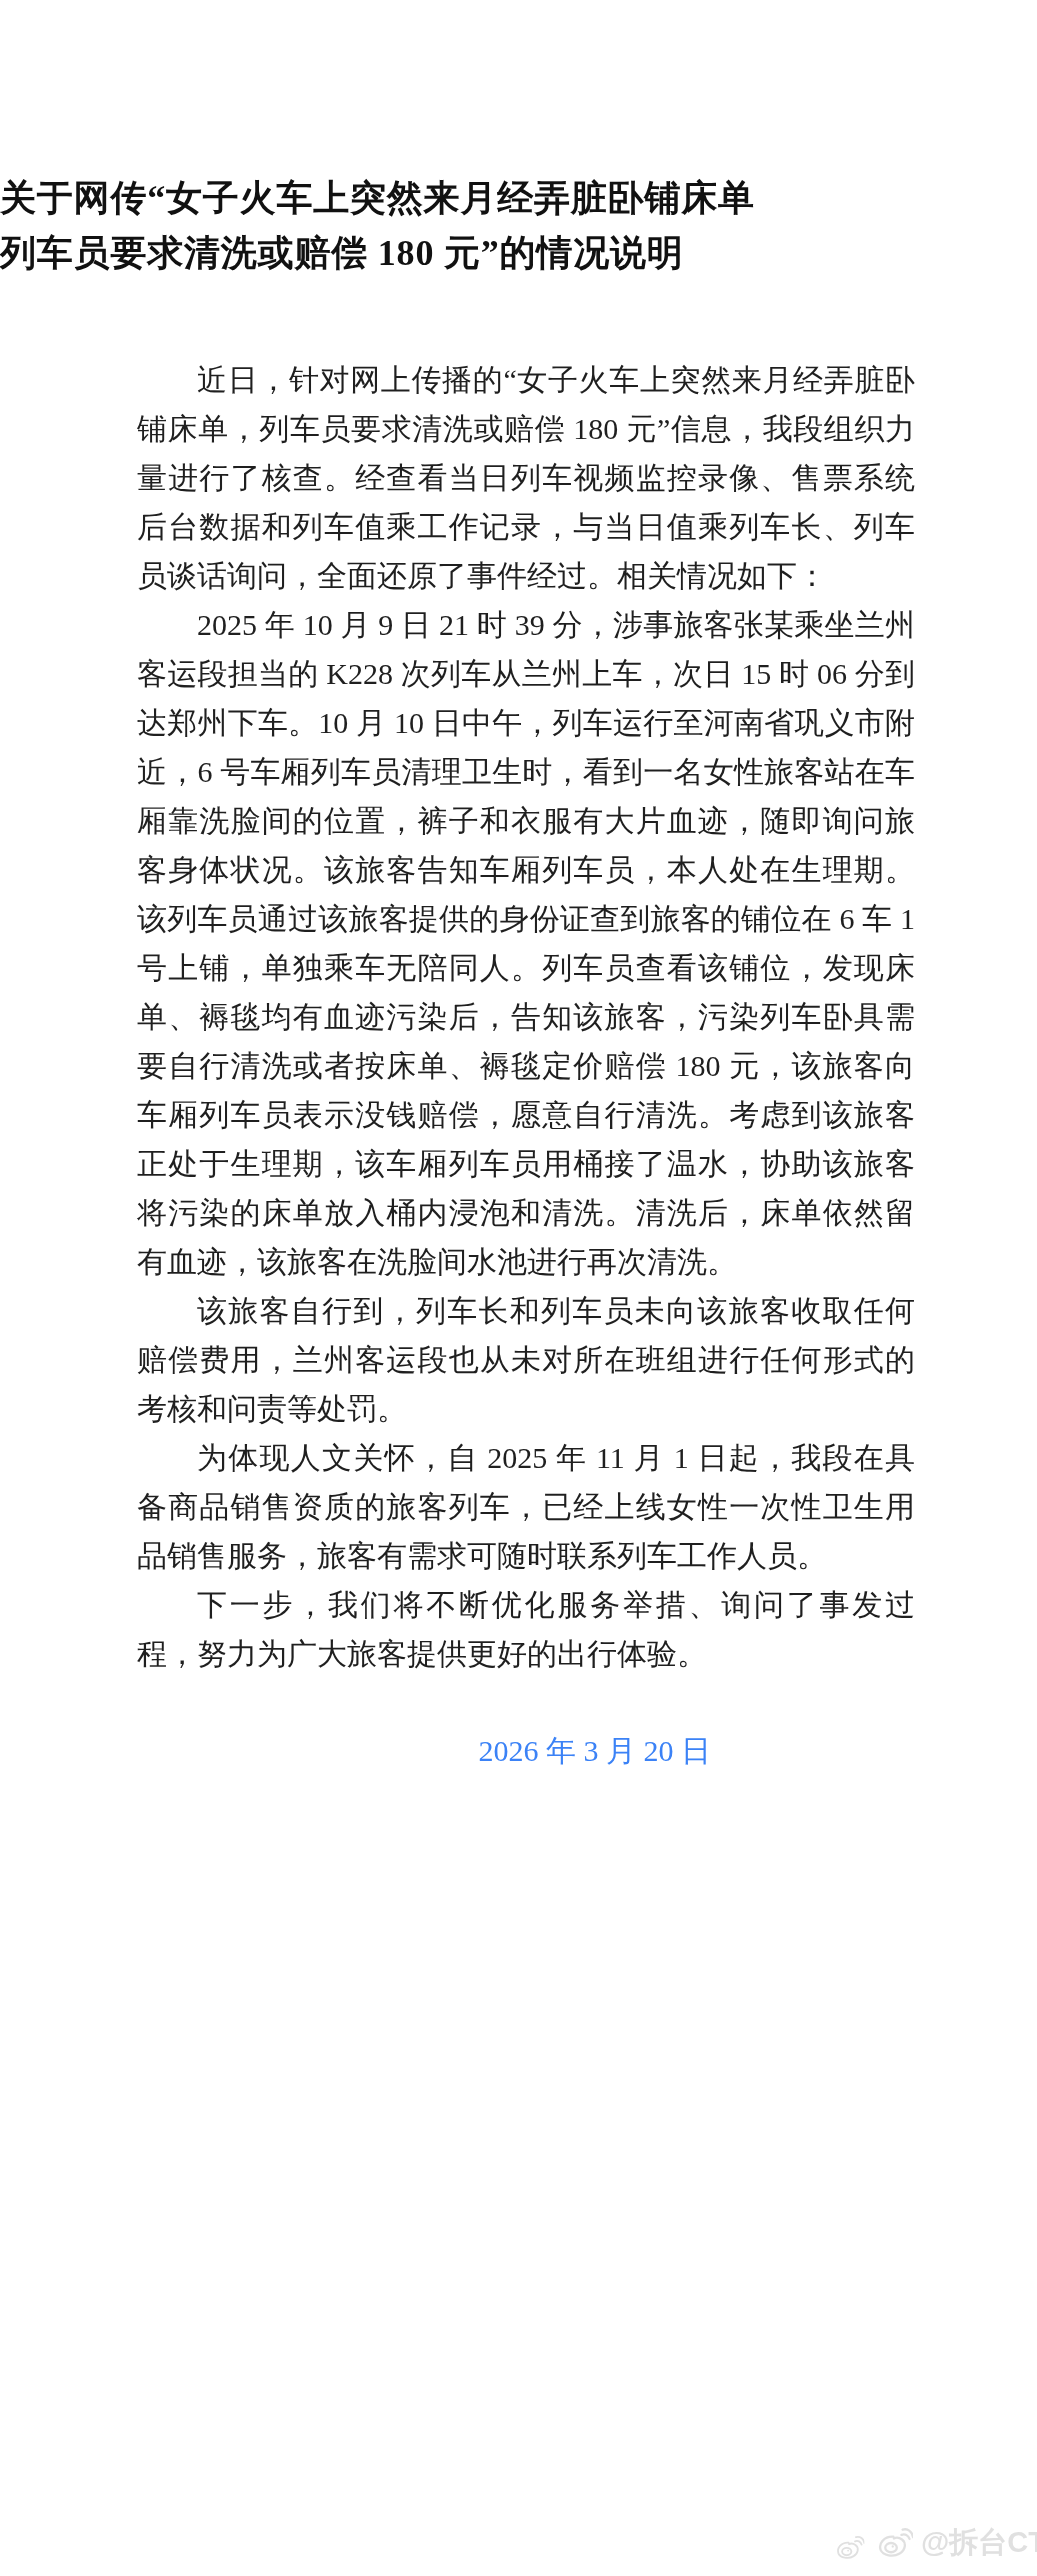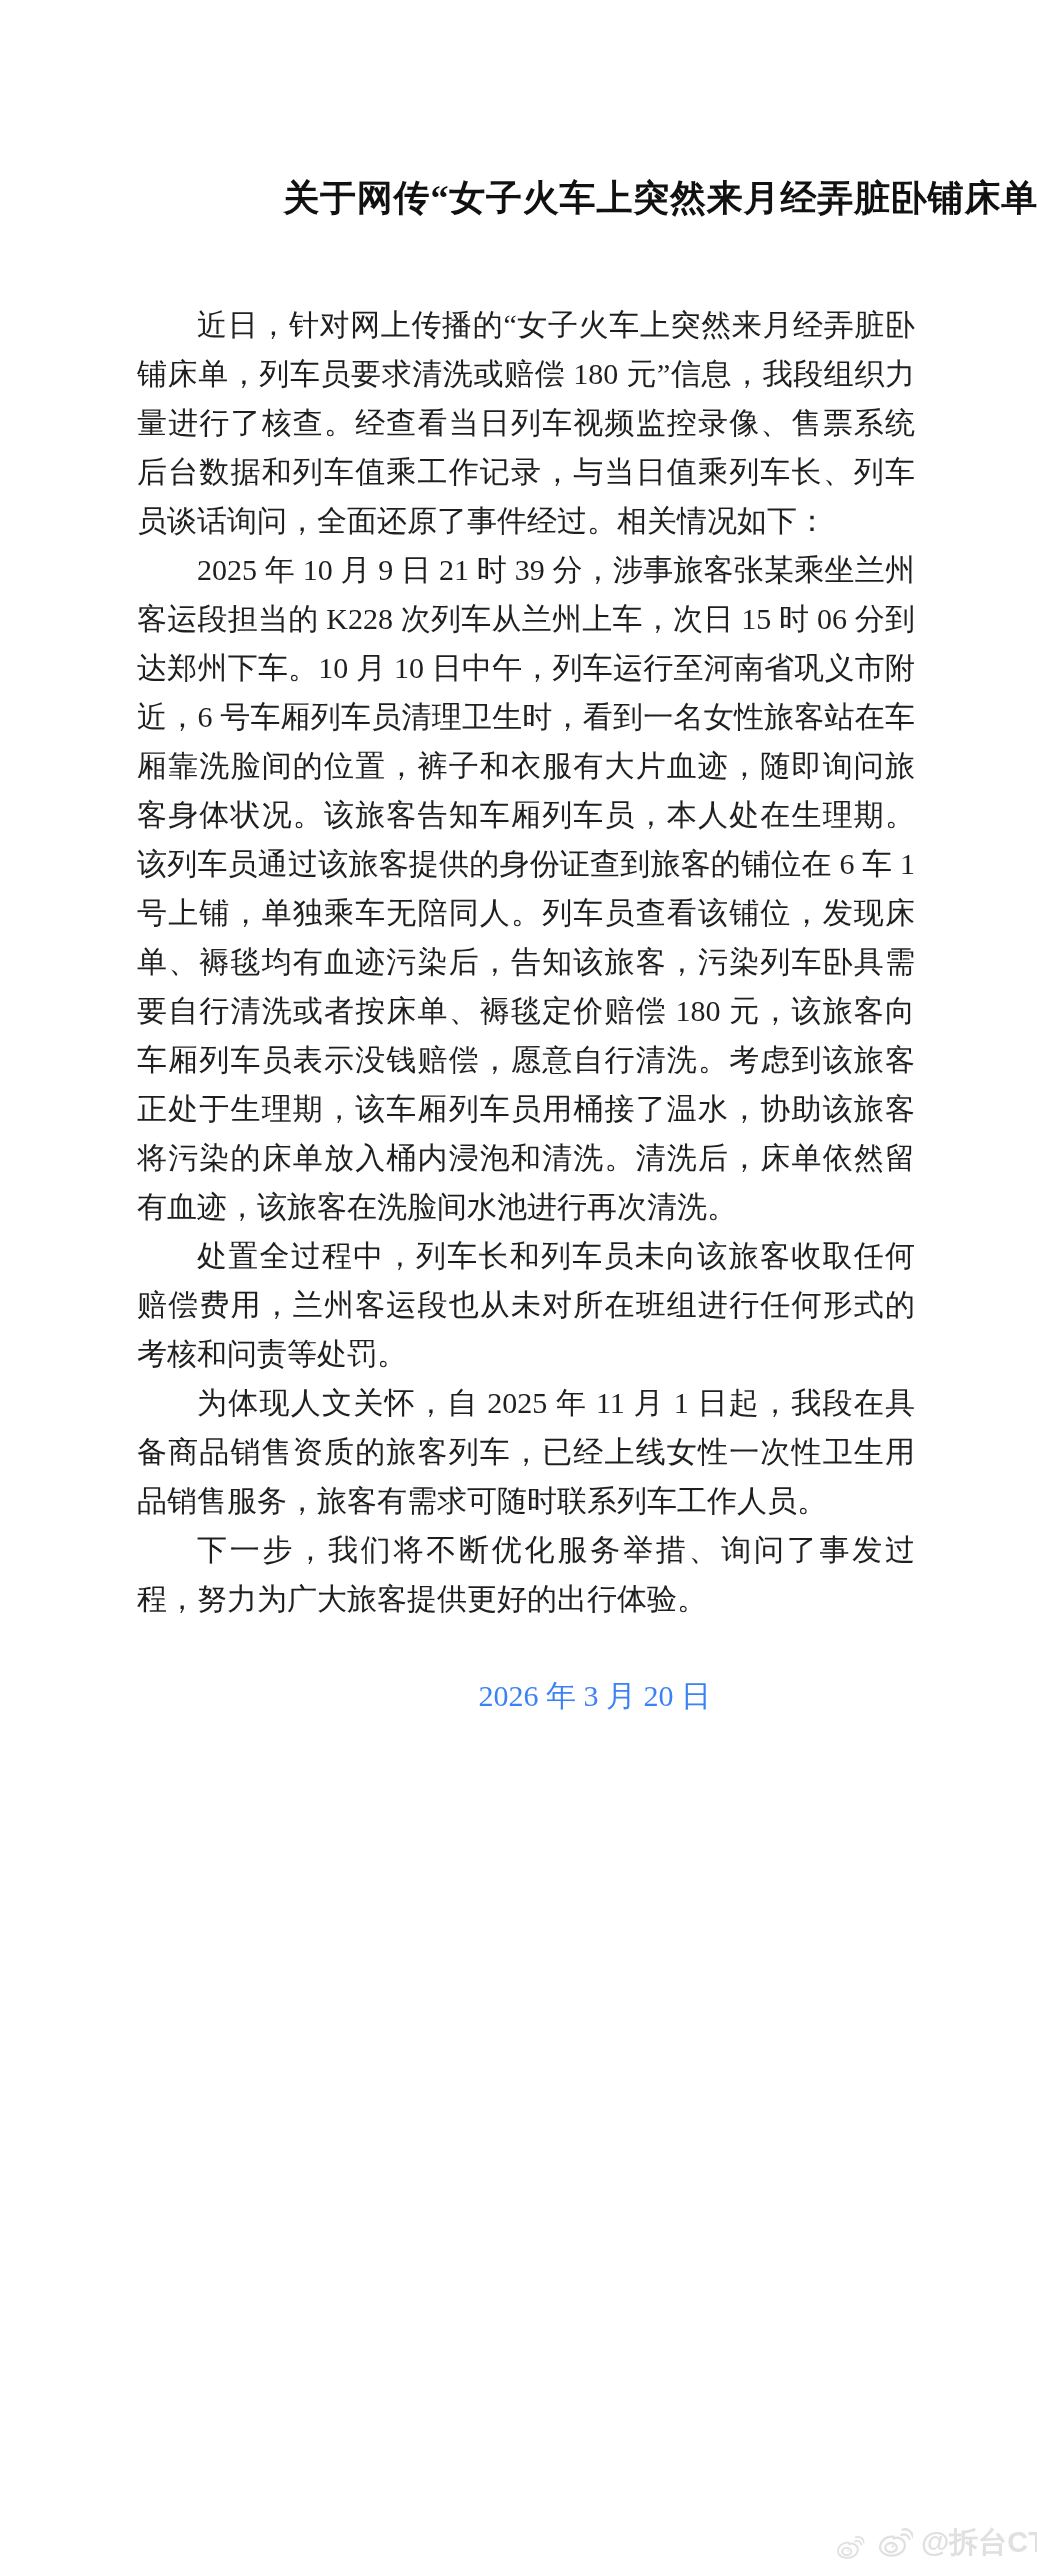--- a/index.html
+++ b/index.html
@@ -13,21 +13,21 @@
     min-height: 2576px;
     margin: 0 auto;
     background: #ffffff;
     overflow: hidden;
     font-family: "Liberation Serif", "DejaVu Serif", serif;
     color: #1c1c1c;
   }
   .doc-title {
     margin: 0;
     padding-top: 171px;
-    text-align: right;
+    text-align: left;
     font-size: 36px;
     line-height: 55px;
     font-weight: bold;
     color: #111111;
     letter-spacing: 0.8px;
   }
   .doc-title span { display: block; }
   .doc-body {
     margin: 74px 123px 12px 137px; 
     font-size: 30px;
@@ -65,26 +65,27 @@
   .watermark svg { display: block; }
   .wm-small { transform: translateY(4.8px) scale(0.8); }
 </style>
 </head>
 <body>
 
 <div class="page">
 
   <h1 class="doc-title">
     <span>关于网传“女子火车上突然来月经弄脏卧铺床单</span>
+    <span>列车员要求清洗或赔偿 180 元”的情况说明</span>
   </h1>
 
   <div class="doc-body">
     <p>近日，针对网上传播的“女子火车上突然来月经弄脏卧铺床单，列车员要求清洗或赔偿 180 元”信息，我段组织力量进行了核查。经查看当日列车视频监控录像、售票系统后台数据和列车值乘工作记录，与当日值乘列车长、列车员谈话询问，全面还原了事件经过。相关情况如下：</p>
     <p>2025 年 10 月 9 日 21 时 39 分，涉事旅客张某乘坐兰州客运段担当的 K228 次列车从兰州上车，次日 15 时 06 分到达郑州下车。10 月 10 日中午，列车运行至河南省巩义市附近，6 号车厢列车员清理卫生时，看到一名女性旅客站在车厢靠洗脸间的位置，裤子和衣服有大片血迹，随即询问旅客身体状况。该旅客告知车厢列车员，本人处在生理期。该列车员通过该旅客提供的身份证查到旅客的铺位在 6 车 1 号上铺，单独乘车无陪同人。列车员查看该铺位，发现床单、褥毯均有血迹污染后，告知该旅客，污染列车卧具需要自行清洗或者按床单、褥毯定价赔偿 180 元，该旅客向车厢列车员表示没钱赔偿，愿意自行清洗。考虑到该旅客正处于生理期，该车厢列车员用桶接了温水，协助该旅客将污染的床单放入桶内浸泡和清洗。清洗后，床单依然留有血迹，该旅客在洗脸间水池进行再次清洗。</p>
-    <p>处置全过程中，列车长和列车员未向该旅客收取任何赔偿费用，兰州客运段也从未对所在班组进行任何形式的考核和问责等处罚。</p>
+    <p>该旅客自行到，列车长和列车员未向该旅客收取任何赔偿费用，兰州客运段也从未对所在班组进行任何形式的考核和问责等处罚。</p>
     <p>为体现人文关怀，自 2025 年 11 月 1 日起，我段在具备商品销售资质的旅客列车，已经上线女性一次性卫生用品销售服务，旅客有需求可随时联系列车工作人员。</p>
     <p>下一步，我们将不断优化服务举措、询问了事发过程，努力为广大旅客提供更好的出行体验。</p>
 
     <div class="doc-date">2026 年 3 月 20 日</div>
   </div>
 
   <div class="watermark">
     <span class="wm-small">
       <svg width="37" height="32" viewBox="0 0 64 54" fill="none" stroke="#c7c7c7" stroke-width="4" stroke-linecap="round">
         <path d="M30 16 C14 15 4 28 8 39 C12 49 30 52 41 45 C51 39 53 27 45 21 C41 18 35 17 31 19"></path>

